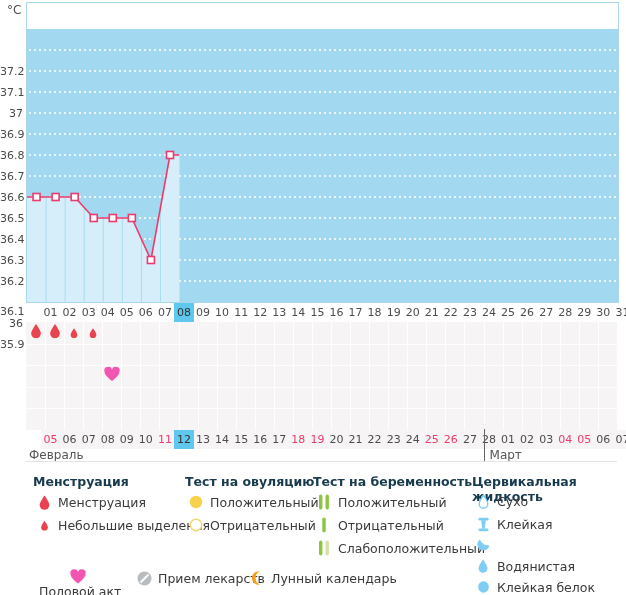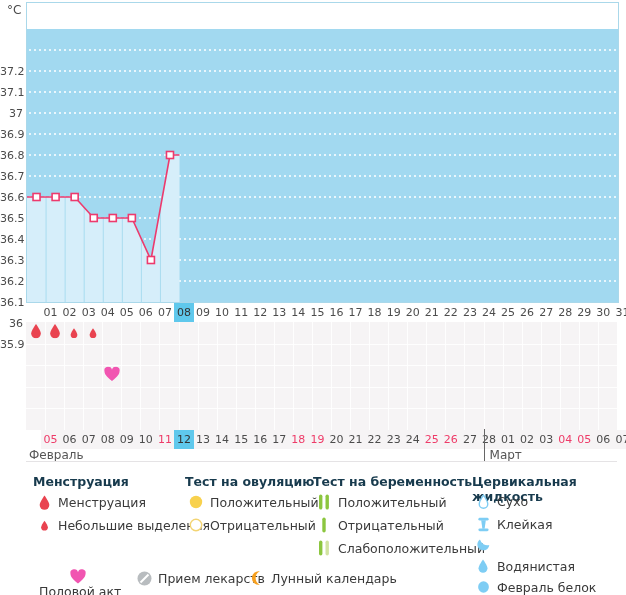--- a/index.html
+++ b/index.html
@@ -78,21 +78,21 @@
       <div class="ylab" style="top: 43px;">37.1</div>
       <div class="ylab" style="top: 64px;">37</div>
       <div class="ylab" style="top: 85px;">36.9</div>
       <div class="ylab" style="top: 106px;">36.8</div>
       <div class="ylab" style="top: 127px;">36.7</div>
       <div class="ylab" style="top: 148px;">36.6</div>
       <div class="ylab" style="top: 169px;">36.5</div>
       <div class="ylab" style="top: 190px;">36.4</div>
       <div class="ylab" style="top: 211px;">36.3</div>
       <div class="ylab" style="top: 232px;">36.2</div>
-      <div class="ylab" style="top: 253px; text-align: right;">36.1</div>
+      <div class="ylab" style="top: 262px; text-align: right;">36.1</div>
       <div class="ylab" style="top: 274px;">36</div>
       <div class="ylab" style="top: 295px;">35.9</div>
     </div>
   <div id="day-axis">
       <div class="day-cell" style="width: 19.0645px;">01</div>
       <div class="day-cell" style="width: 19.0645px;">02</div>
       <div class="day-cell" style="width: 19.0645px;">03</div>
       <div class="day-cell" style="width: 19.0645px;">04</div>
       <div class="day-cell" style="width: 19.0645px;">05</div>
       <div class="day-cell" style="width: 19.0645px;">06</div>
@@ -307,21 +307,21 @@
           </svg>
         </span>
         <span>Водянистая</span>
       </div>
       <div class="lg-item" style="left: 474px; top: 578px;">
         <span class="lg-icon">
           <svg width="13" height="14" viewBox="0 0 14 15">
             <ellipse cx="7" cy="7.5" rx="5.8" ry="6.2" fill="#7ecdf4"></ellipse>
           </svg>
         </span>
-        <span>Февраль белок</span>
+        <span>Клейкая белок</span>
       </div>
       <div class="lg-item" style="left: 39px; top: 569px; flex-direction: column;">
         <span class="lg-icon">
           <svg width="16" height="14.88" viewBox="0 0 14 13">
             <path d="M7 12.6 C2.2 9.2 0.4 6.6 0.4 4.2 A3.3 3.3 0 0 1 7 2.9 A3.3 3.3 0 0 1 13.6 4.2 C13.6 6.6 11.8 9.2 7 12.6 Z" fill="#f155b1"></path>
           </svg>
         </span>
         <span>Половой акт</span>
       </div>
       <div class="lg-item" style="left: 135px; top: 569px;">

